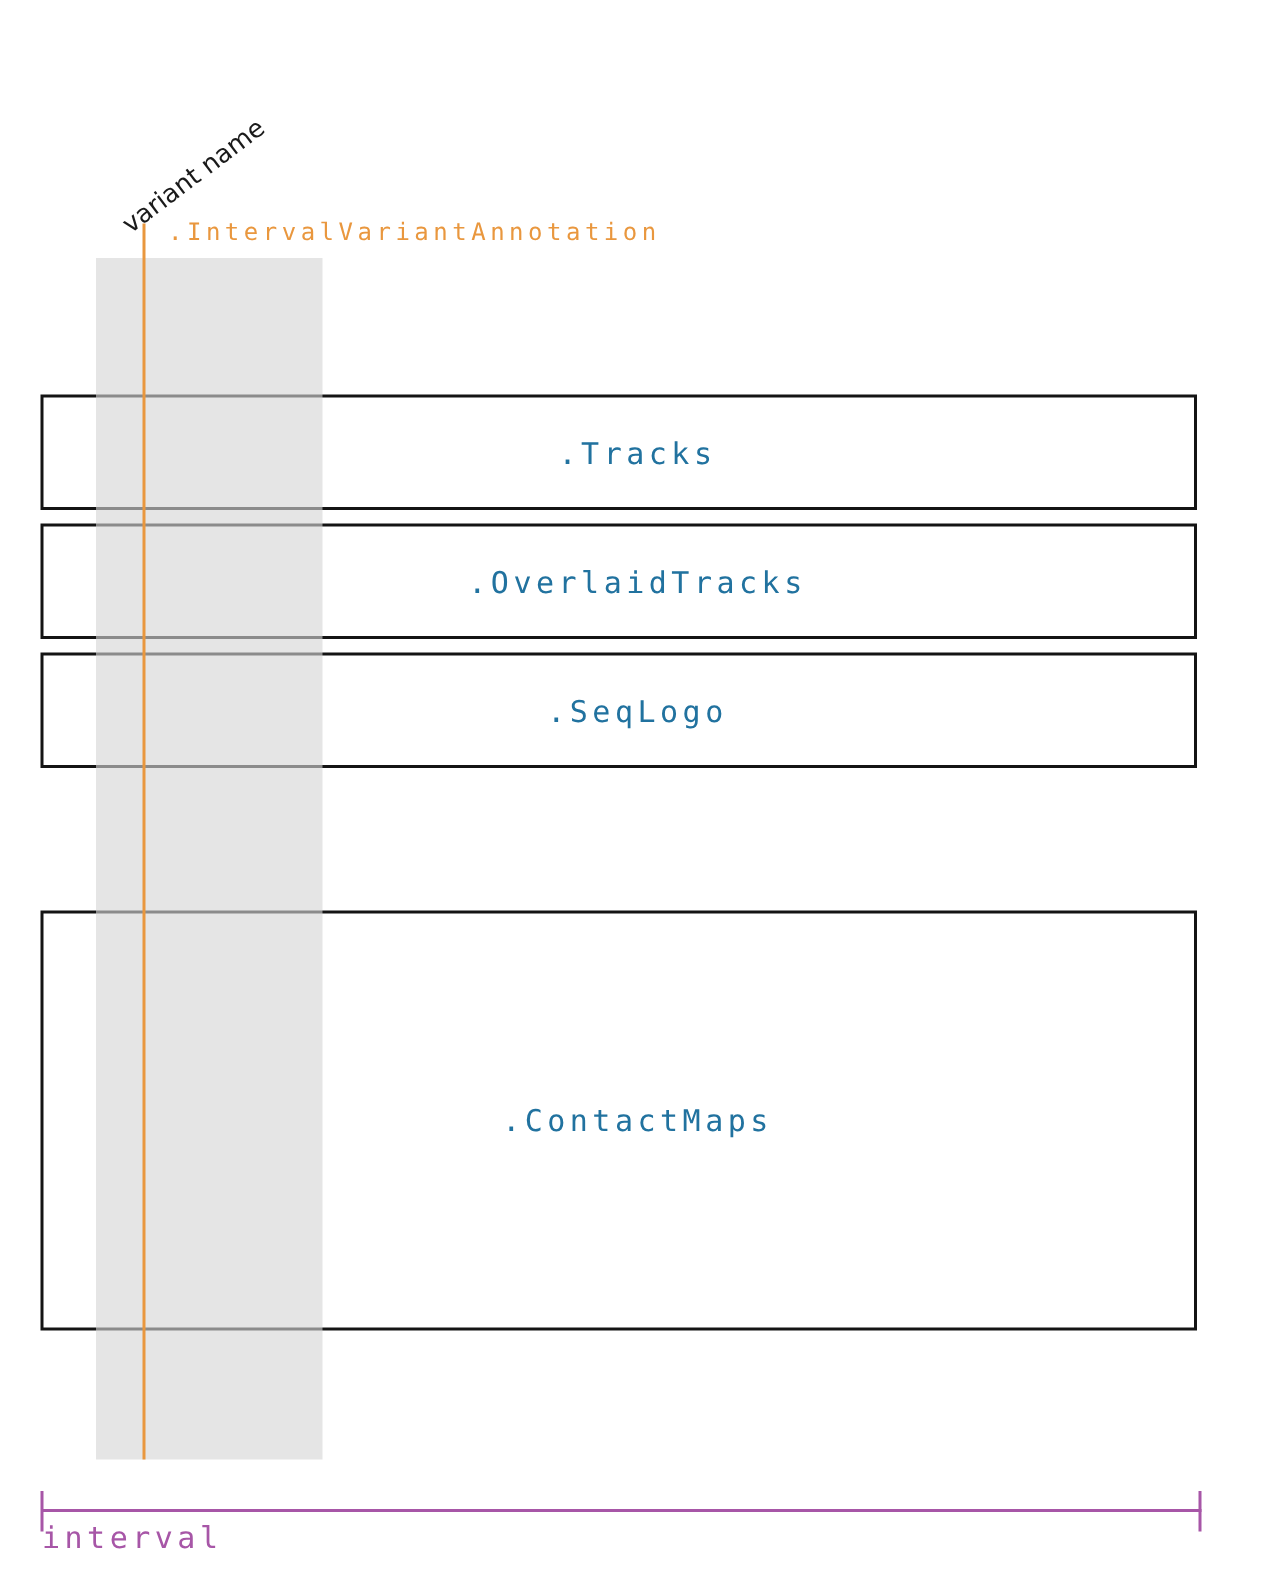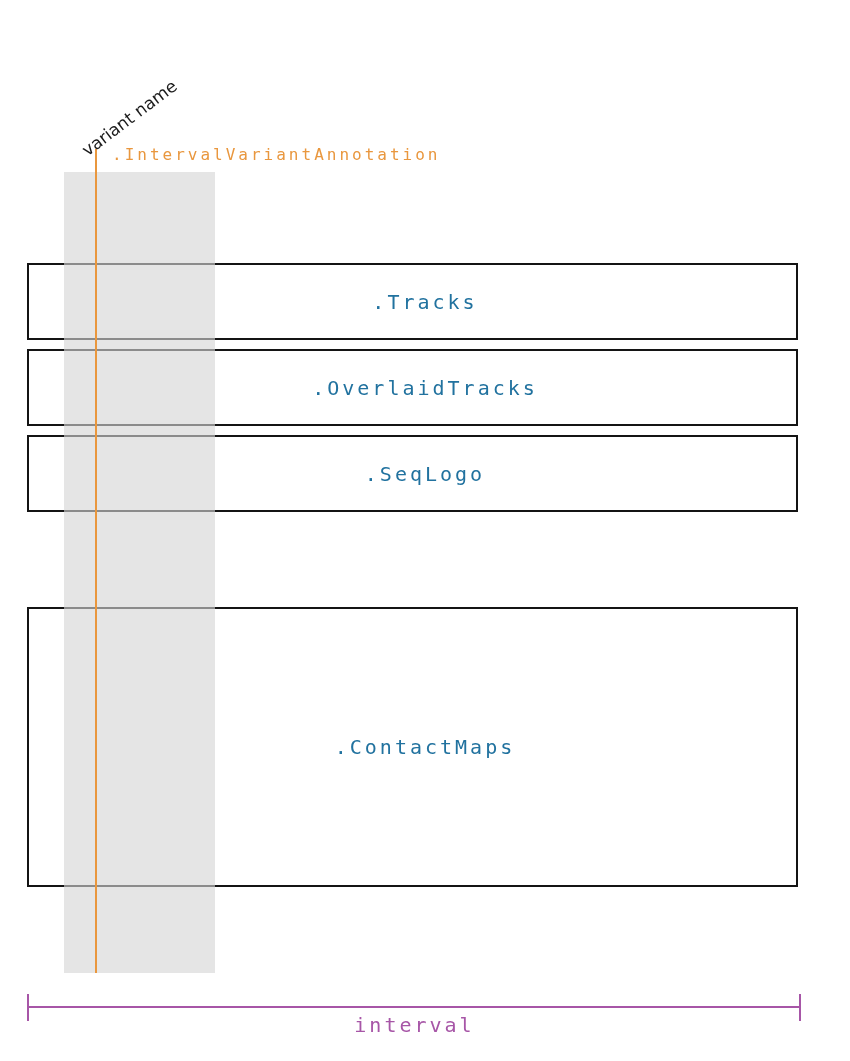--- a/index.html
+++ b/index.html
@@ -73,21 +73,20 @@
     pointer-events:none;
   }
 
   
   .bracket-line { left:28px; top:1006px; width:773px; height:2px; background:#A756A7; z-index:2; }
   .tick { width:2px; height:27px; top:994px; background:#A756A7; z-index:2; }
   .tick-left  { left:27px; }
   .tick-right { left:799px; }
   .interval-label {
     left:28px; top:1013px; width:773px;
-    text-align:center;
     color:#A756A7;
     font-size:20px; letter-spacing:3px;
     z-index:2;
   }
 </style>
 </head>
 <body>
 
 <div class="canvas">
 

